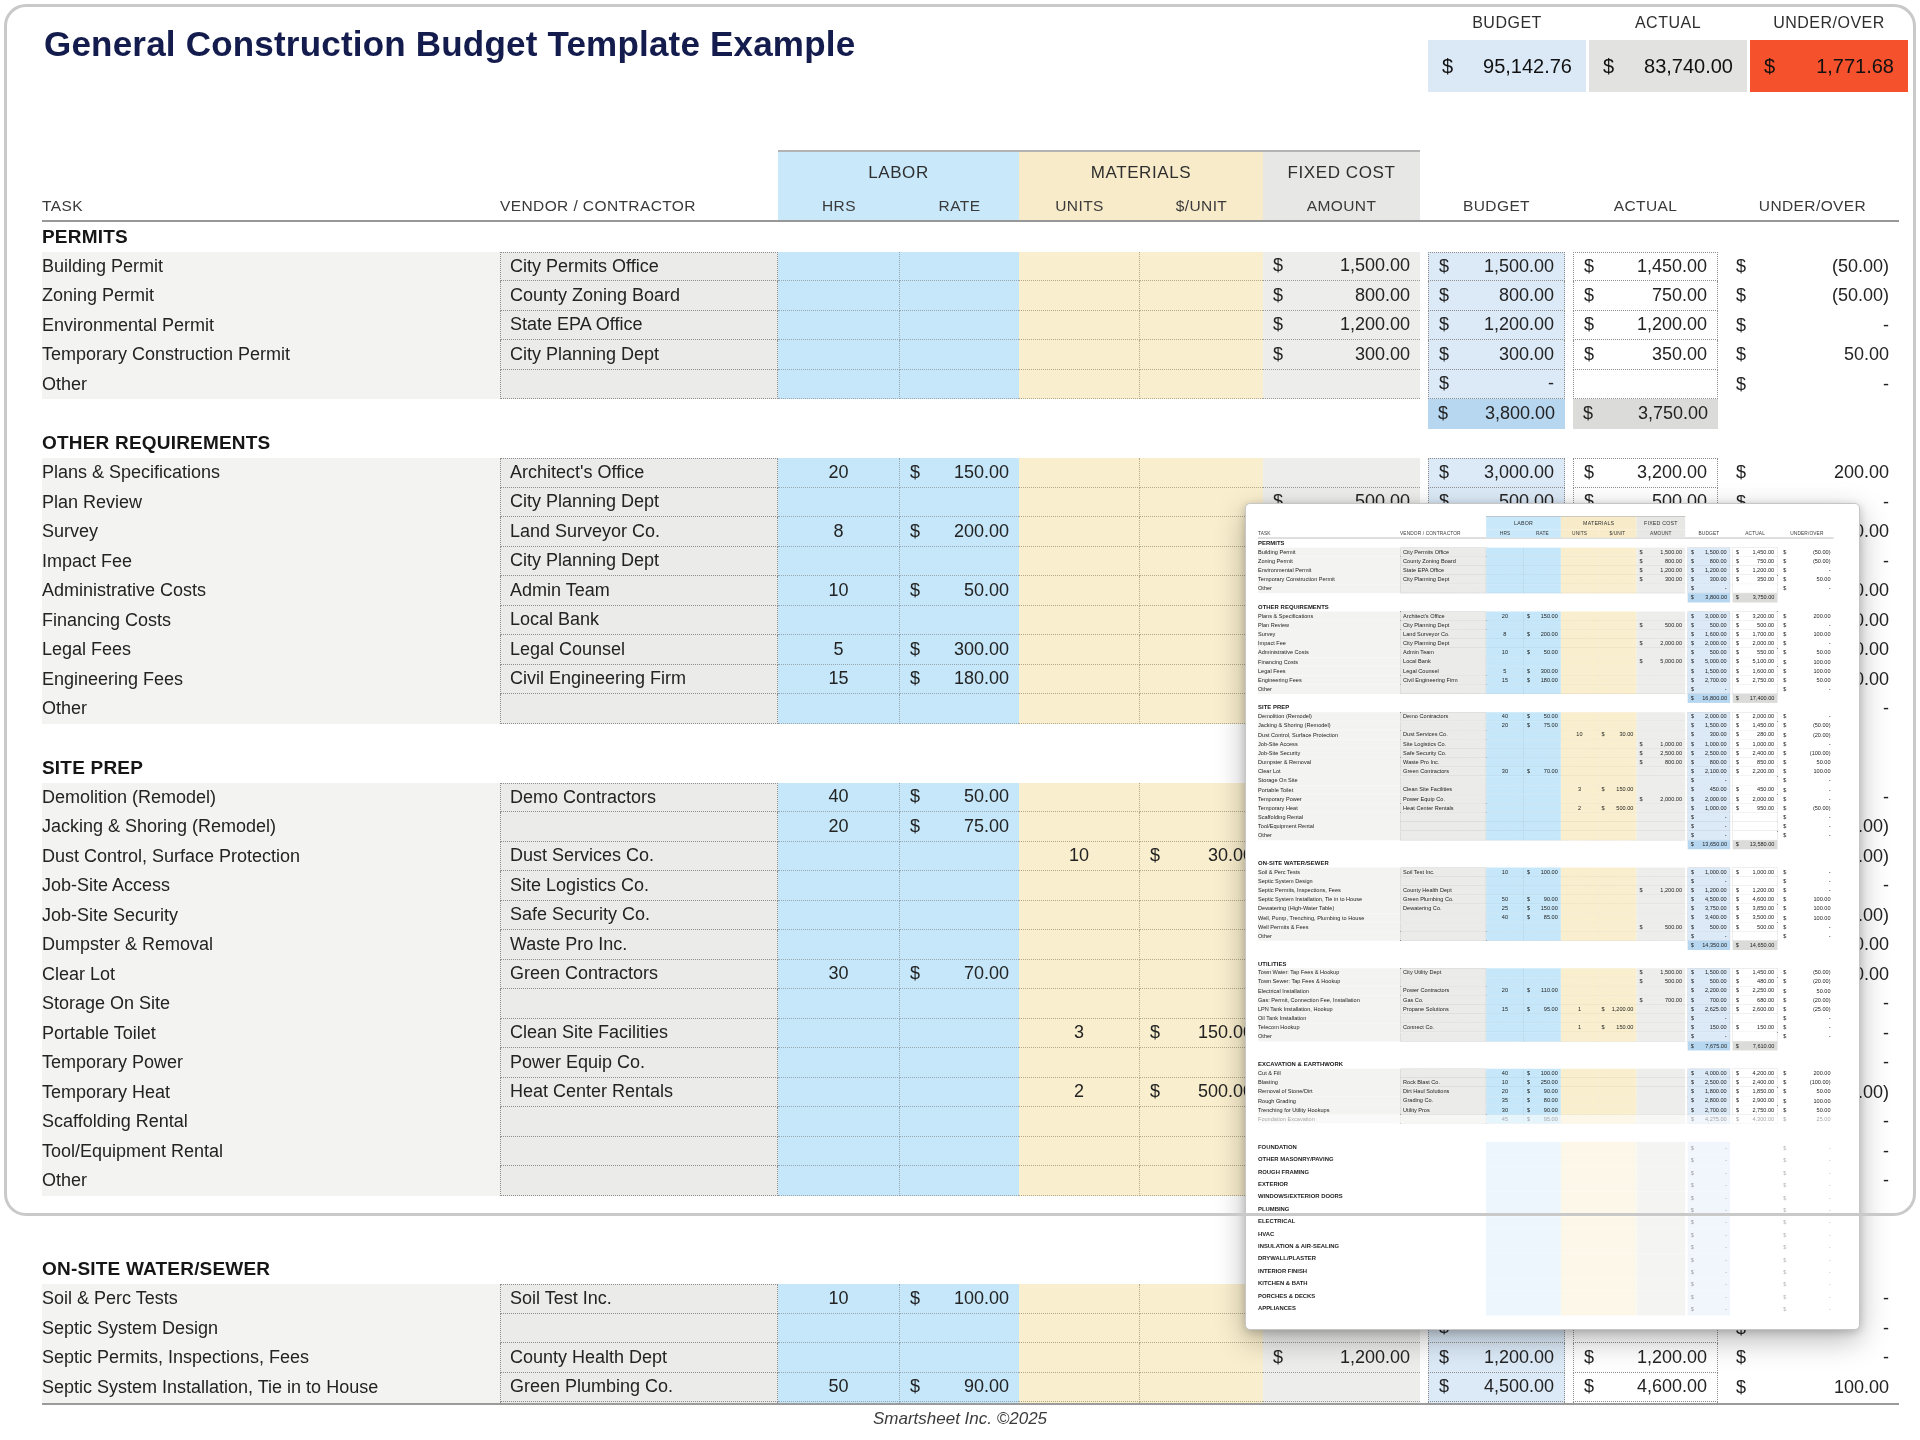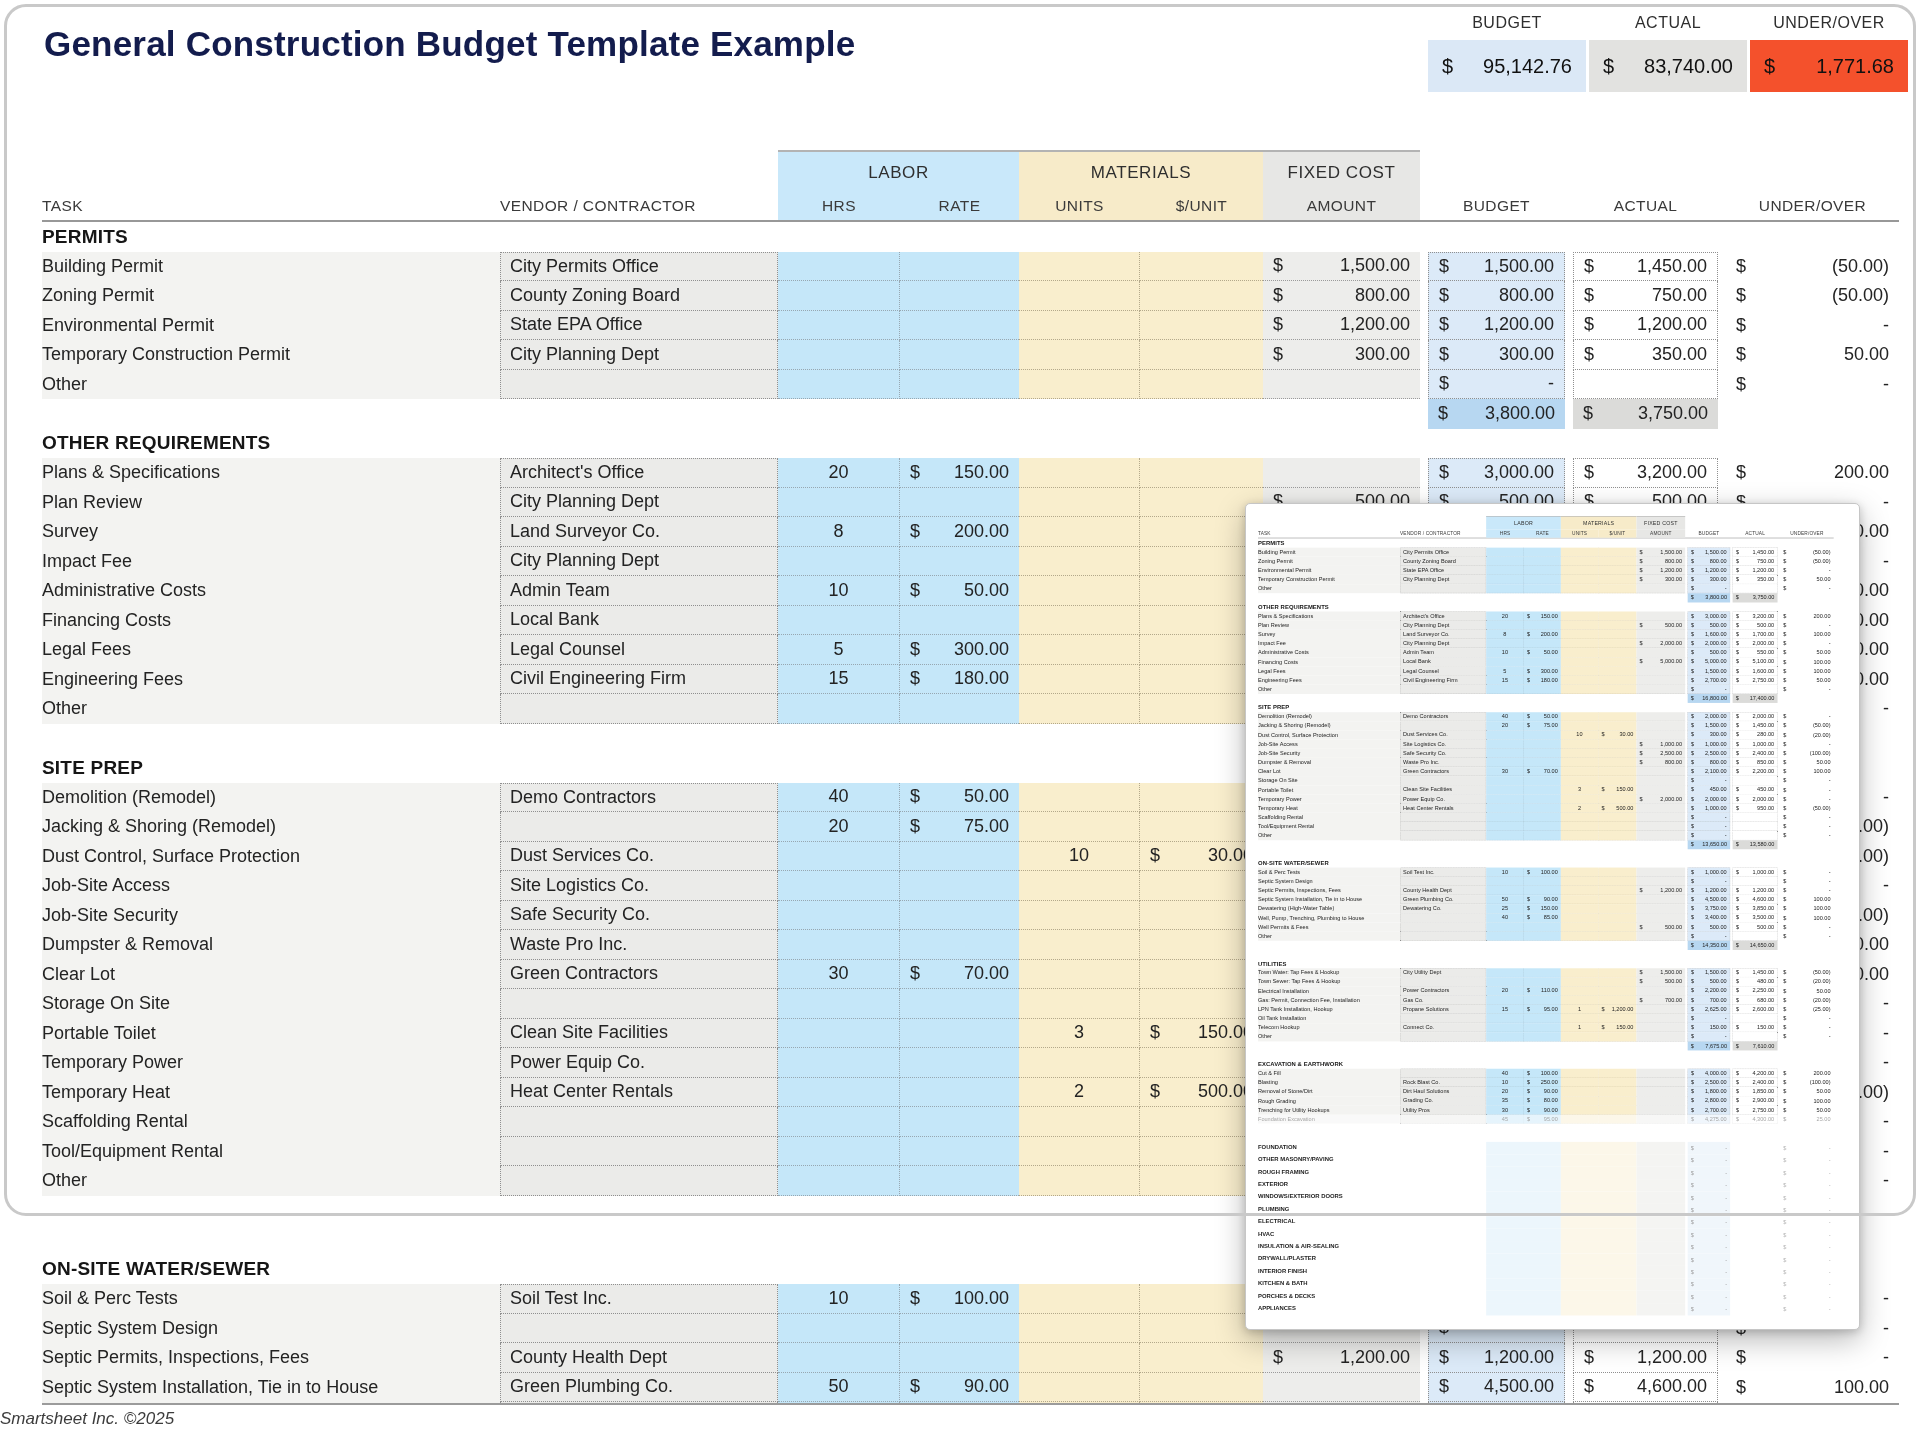--- a/index.html
+++ b/index.html
@@ -65,21 +65,21 @@
 
   
   #main-table-wrap { position:absolute; left:42px; top:150px; width:1857px; height:1255px; overflow:hidden; border-bottom:2px solid #9b9b9b; z-index:1; }
 
   
   #inset { position:absolute; left:1245px; top:503px; width:615px; height:827px; background:#fff; border:1px solid #c6c6c6; border-radius:5px; box-shadow:0 10px 30px rgba(0,0,0,.28), 0 2px 8px rgba(0,0,0,.18); z-index:10; padding:12px; }
   #inset-clip { width:100%; height:100%; overflow:hidden; }
   #inset-scale { transform:scale(0.31); transform-origin:top left; width:1857px; }
 
   
-  #footer { position:absolute; left:0; top:1409px; width:1920px; font-size:17px; font-style:italic; color:#3c3c3c; z-index:2; }
+  #footer { position:absolute; left:0; top:1409px; width:1920px; text-align:center; font-size:17px; font-style:italic; color:#3c3c3c; z-index:2; }
 </style>
 </head>
 <body>
 
 <div id="stage">
   <div id="frame"></div>
 
   <div id="title">General Construction Budget Template Example</div>
 
   <div id="summary">

